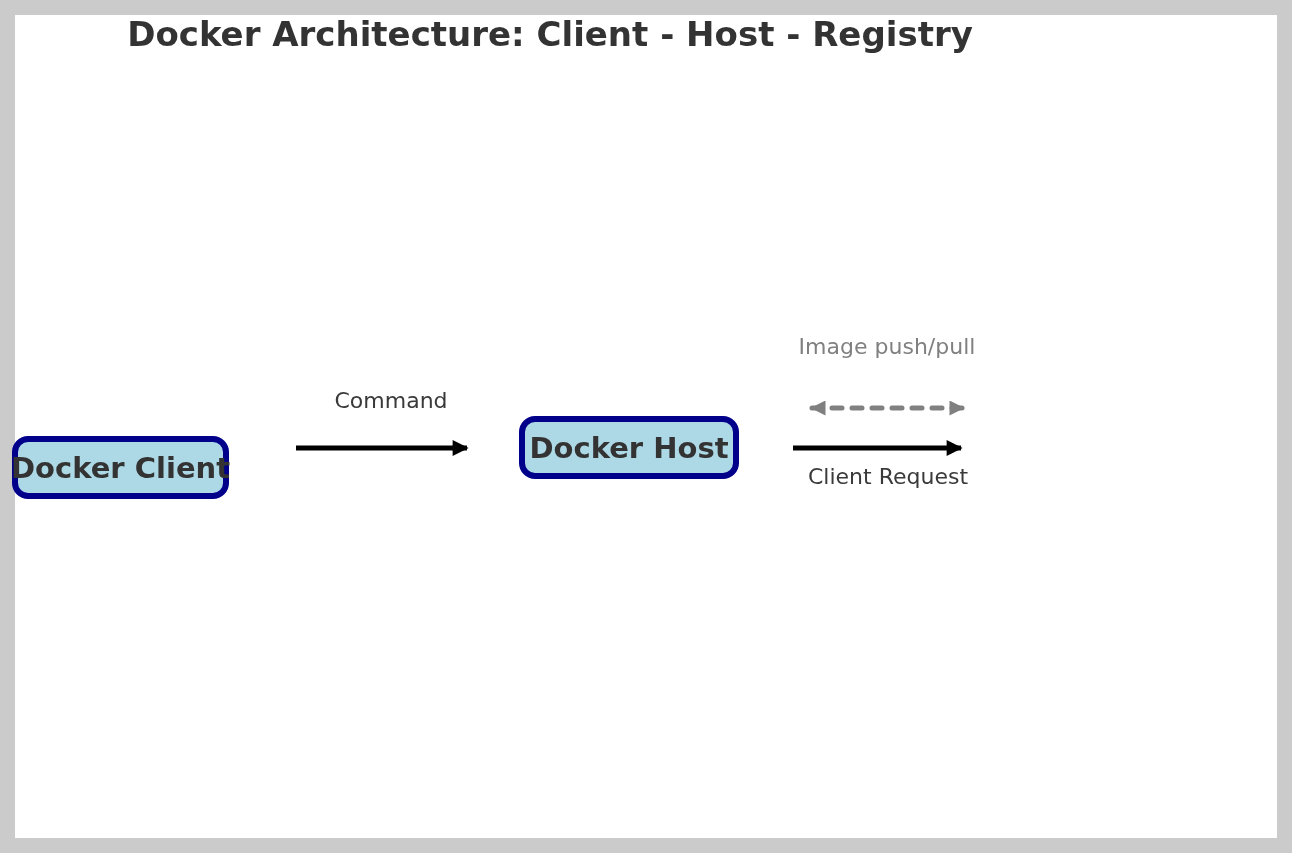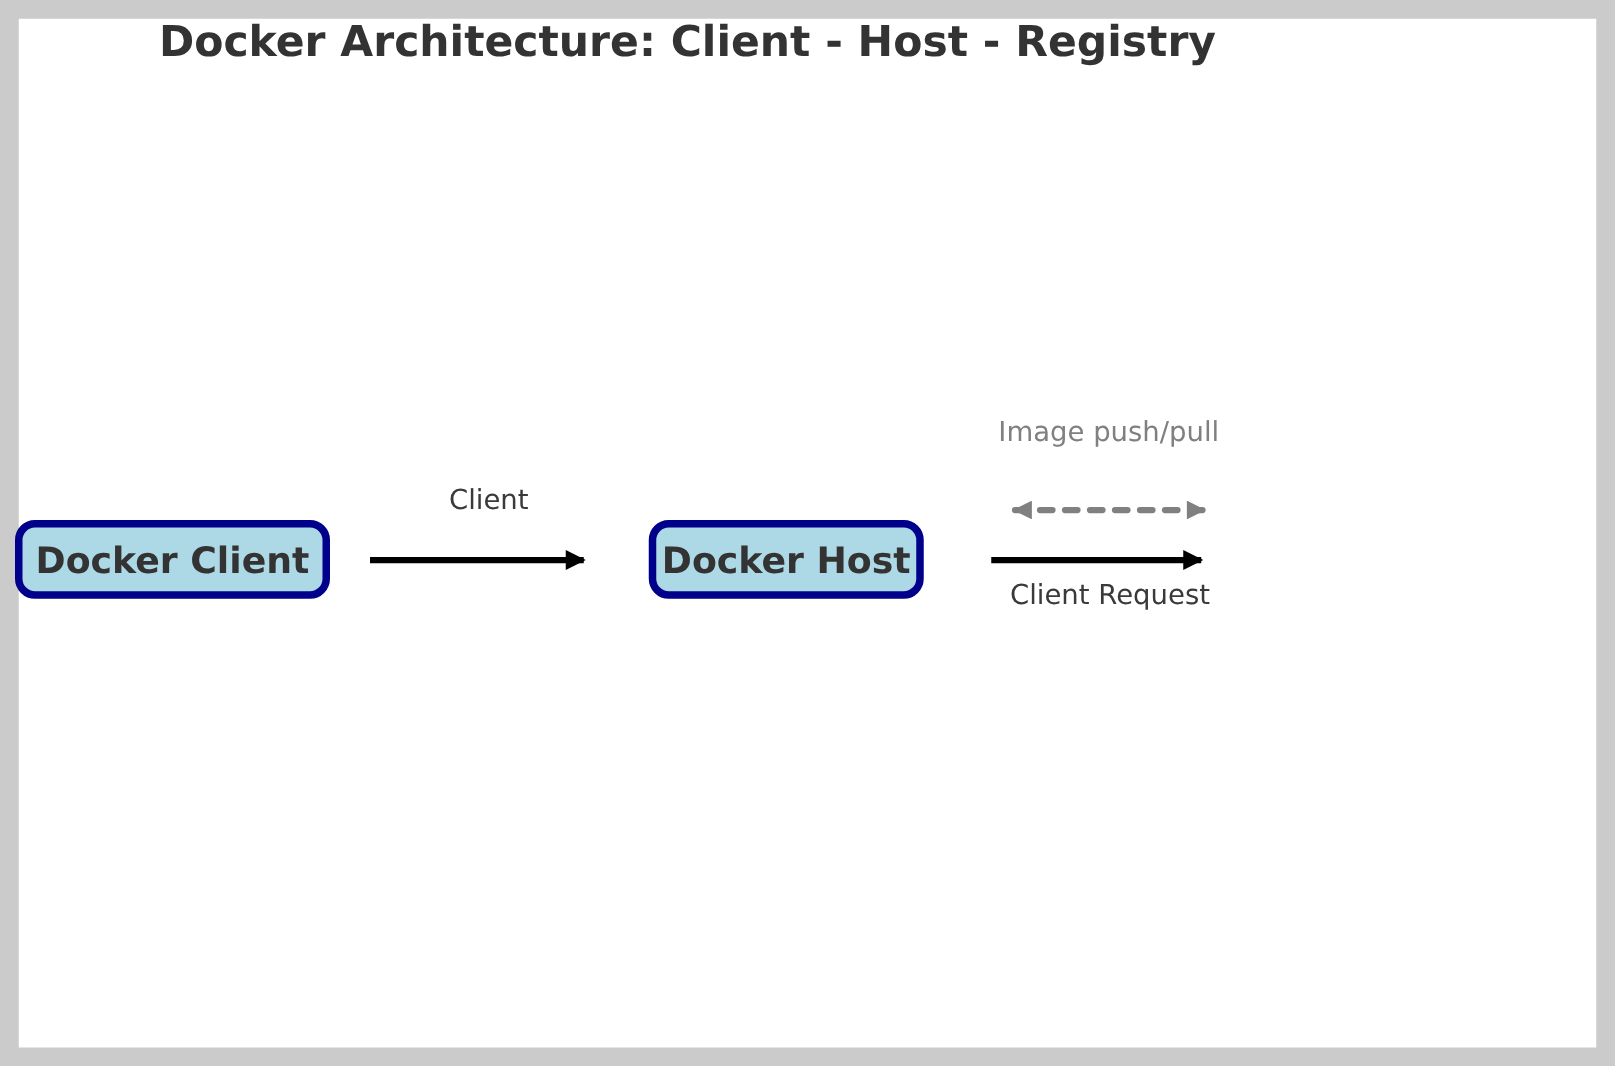--- a/index.html
+++ b/index.html
@@ -43,21 +43,21 @@
     border: 6px solid #00008b;
     border-radius: 16px;
     display: flex;
     align-items: center;
     justify-content: center;
     font-weight: bold;
     font-size: 29px;
     color: #333333;
     white-space: nowrap;
   }
-  .node-client   { left: 12px;  width: 252px; }
+  .node-client   { left: 12px;  width: 217px; margin-top: 20px; }
   .node-host     { left: 519px; width: 220px; }
   .node-registry { left: 984px; width: 307px; }
 
   .arrows-layer {
     position: absolute;
     left: 0;
     top: 0;
     width: 1292px;
     height: 853px;
     pointer-events: none;
@@ -108,18 +108,18 @@
 
   <div class="node node-client">
     <span>Docker Client</span>
   </div>
 
   <div class="node node-host">
     <span>Docker Host</span>
   </div>
 
 
-  <div class="edge-label edge-label-dark label-command">Client</div>
+  <div class="edge-label edge-label-dark label-command">Command</div>
 
   <div class="edge-label edge-label-gray label-image-pushpull">Image push/pull</div>
 
   <div class="edge-label edge-label-dark label-image-request">Client Request</div>
 </div>
 
 </body></html>

